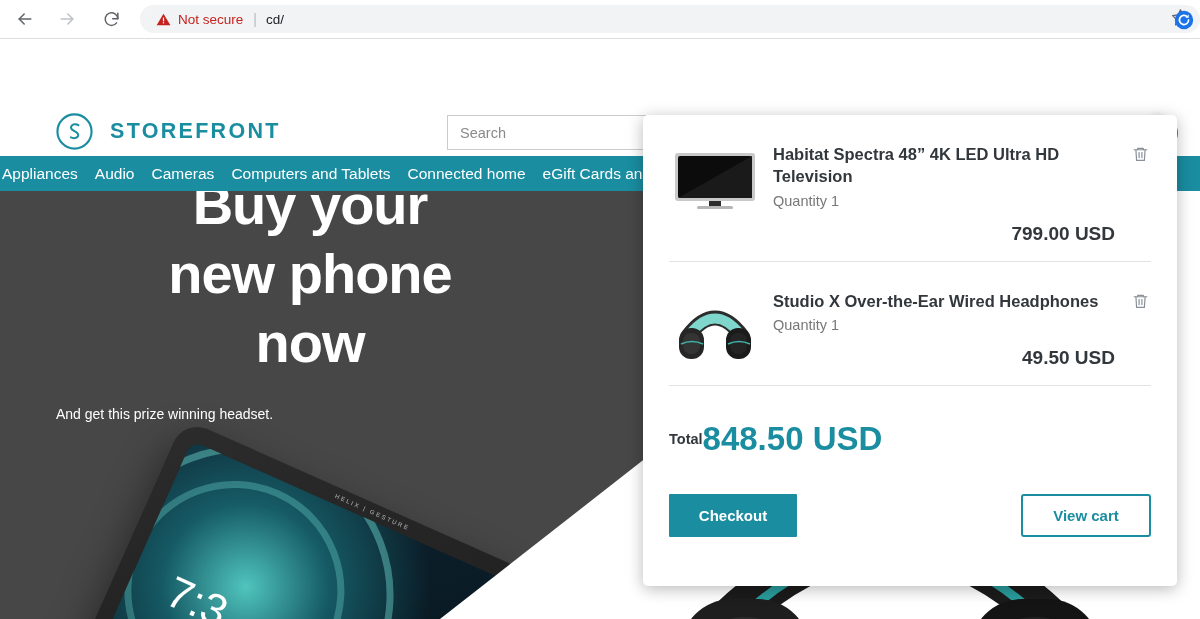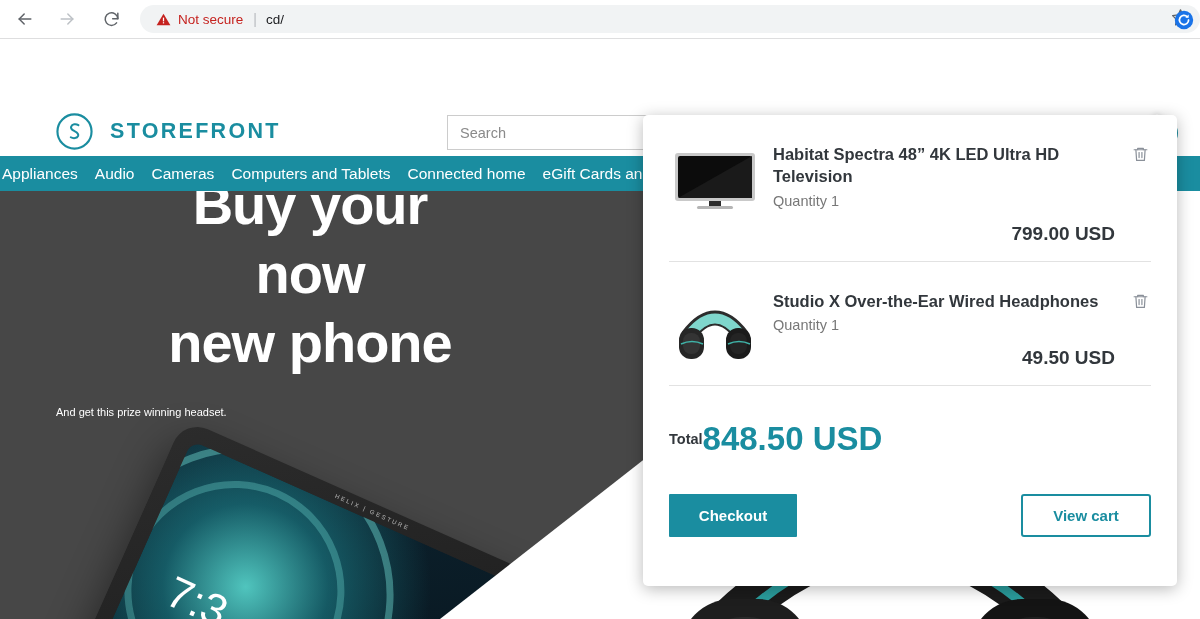--- a/index.html
+++ b/index.html
@@ -146,21 +146,21 @@
   }
   .hero-h1 {
     position: absolute; left: 0; top: -20px;
     width: 620px; text-align: center;
     color: #ffffff; font-size: 56px;
     font-weight: 700; line-height: 1.23;
     letter-spacing: -1px;
   }
   .hero-sub {
     position: absolute; left: 56px; top: 215px;
-    color: #ffffff; font-size: 11px;
+    color: #ffffff; font-size: 14px;
   }
   .tablet {
     position: absolute; left: 105px; top: 300px;
     width: 420px; height: 300px;
     background: linear-gradient(145deg,#2c2c2c,#161616);
     border-radius: 26px;
     transform: rotate(24deg);
     box-shadow: 0 18px 40px rgba(0,0,0,.45);
     padding: 17px 16px;
   }
@@ -392,22 +392,22 @@
     <rect x="40" y="160" width="130" height="150" rx="52" fill="#1e1e1e"></rect>
     <rect x="330" y="160" width="130" height="150" rx="52" fill="#141414"></rect>
     <rect x="58" y="178" width="94" height="114" rx="44" fill="#2b2b2b"></rect>
     <rect x="348" y="178" width="94" height="114" rx="44" fill="#202020"></rect>
     <path d="M46 232 q58 -20 118 0" fill="none" stroke="#2fb3b3" stroke-width="4"></path>
     <path d="M336 232 q58 -20 118 0" fill="none" stroke="#2fb3b3" stroke-width="4"></path>
   </svg>
 
   <div class="hero-h1">
     <div>Buy your</div>
+    <div>new phone</div>
     <div>now</div>
-    <div>new phone</div>
   </div>
   <div class="hero-sub">And get this prize winning headset.</div>
 </div>
 
 <div class="cart-arrow"></div>
 <div class="cart-panel">
 
   <div class="cart-item">
     <div class="thumb">
       <svg width="88" height="66" viewBox="0 0 88 66">

